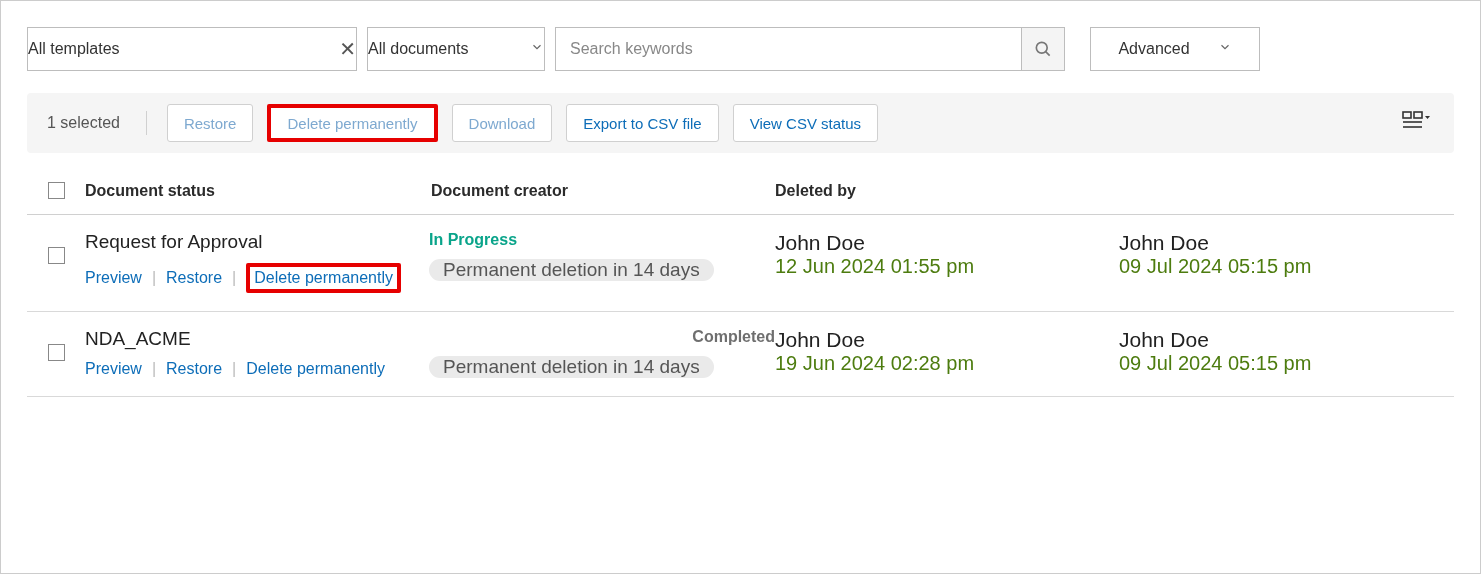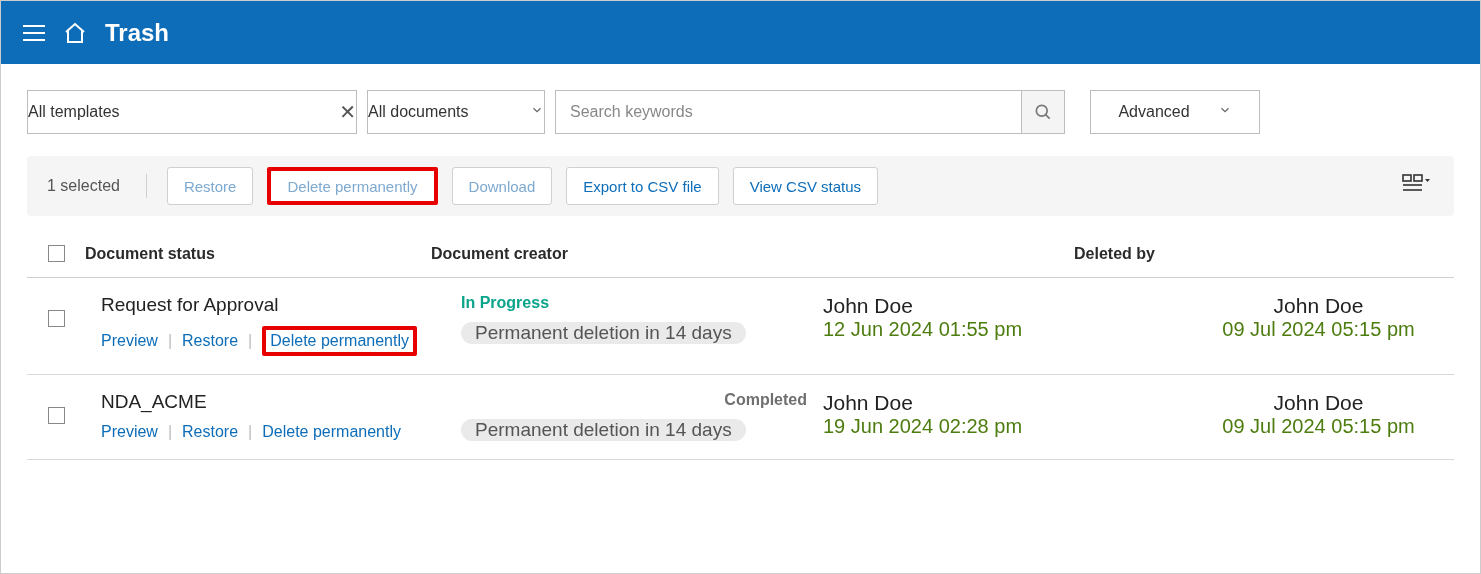--- a/index.html
+++ b/index.html
@@ -29,54 +29,40 @@
 .btn.disabled { background:#fff; color:#7ea9d0; cursor:default; }
 .highlight-red { border:4px solid #e60000; border-radius:2px; }
 .toolbar .spacer { flex:1; }
 .view-toggle { cursor:pointer; padding:4px;}
 .table { margin-top:14px; }
 .thead { display:flex; align-items:center; height:48px; border-bottom:1px solid #d0d0d0; font-weight:700; font-size:16px; color:#2b2b2b; }
 .col-check { width:58px; display:flex; justify-content:center; }
 .col-name { width:344px; padding-left:0;}
 .col-status { width:346px; }
 .col-creator { width:344px; }
-.col-deleted { flex:1;text-align:center; }
-.row { display:flex; border-bottom:1px solid #d9d9d9; padding:16px 0 18px 0;gap:16px;}
+.col-deleted { flex:1; }
+.row { display:flex; border-bottom:1px solid #d9d9d9; padding:16px 0 18px 0;}
 .row .col-check { align-items:flex-start; padding-top:16px;}
 .cell { font-size:16px; }
 .doc-name { font-size:19px; color:#222; font-weight:500; margin-bottom:10px; }
 .row-actions { display:flex; align-items:center; gap:10px; }
 .row-actions a { color:#0d6db8; text-decoration:none; font-size:16px; font-weight:500; cursor:pointer; }
 .row-actions .sep { color:#bbb; }
 .status-inprog { color:#09a48a; font-weight:700; font-size:16px; }
 .status-comp { color:#6f6f6f; font-weight:700; font-size:16px;text-align:right; }
 .pill { display:inline-block; background:#eaeaea; color:#555; border-radius:16px; padding:0 14px; font-size:19px; margin-top:10px; }
 .creator-name, .deleted-name { font-size:21px; color:#222; }
 .creator-date, .deleted-date { font-size:20px; color:#4d7c0f; }
 input[type=checkbox].cb { width:17px; height:17px; border:1.5px solid #888; appearance:none; background:#fff; cursor:pointer; }
 .highlight-inline { border:4px solid #e60000; padding:2px 4px; border-radius:2px; }
 </style>
 </head>
 <body>
 
 <div class="frame">
-  <div class="topbar">
-    <div class="hamburger">
-      <span></span>
-        <span></span>
-        <span></span>
-    </div>
-    <div class="home-icon">
-      <svg width="24" height="24" viewBox="0 0 24 24" fill="none" stroke="#fff" stroke-width="2">
-          <path d="M3 11 L12 3 L21 11"></path>
-          <path d="M5 10 V21 H19 V10"></path>
-        </svg>
-    </div>
-    <div class="topbar-title">Trash</div>
-  </div>
 
   <div class="content">
     <div class="filter-row">
       <div class="filter-box templates">
         <span>All templates</span>
         <span class="clear">✕</span>
       </div>
       <div class="filter-box documents">
         <span>All documents</span>
         <span class="chevron">

